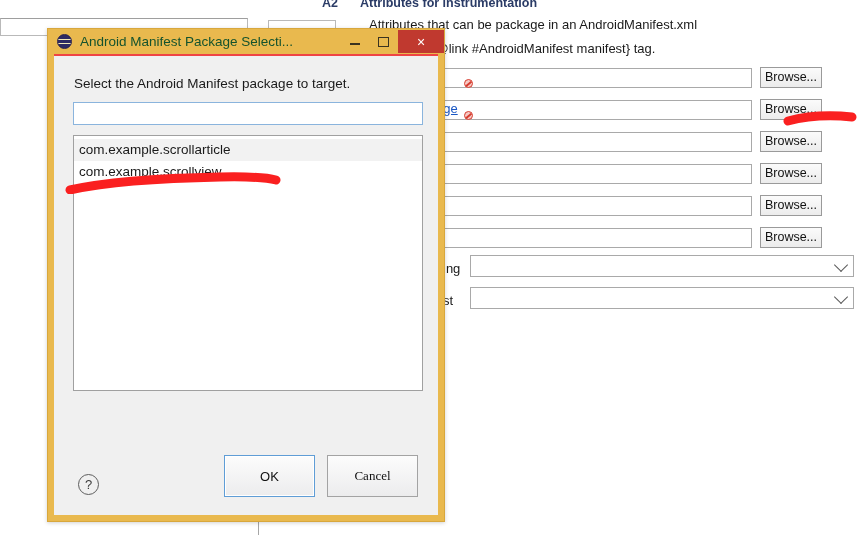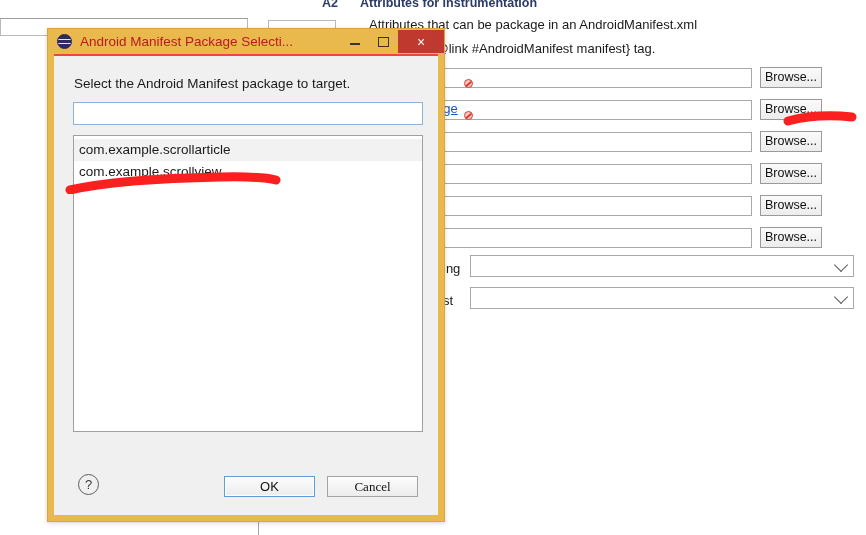--- a/index.html
+++ b/index.html
@@ -196,21 +196,21 @@
     margin-left: 9px;
     background:
       linear-gradient(#2e2a63 0 30%, #f2e9b8 30% 42%, #2e2a63 42% 58%, #f2e9b8 58% 70%, #2e2a63 70% 100%);
     border: 1px solid #241f50;
     box-sizing: border-box;
     flex: 0 0 auto;
   }
   #dialog-title {
     margin-left: 8px;
     font-size: 13.5px;
-    color: #b91c1c;
+    color: #14532d;
     white-space: nowrap;
     flex: 1 1 auto;
     overflow: hidden;
   }
   .win-btn {
     width: 29px;
     height: 22px;
     display: flex;
     align-items: center;
     justify-content: center;
@@ -263,21 +263,21 @@
     font-family: "Liberation Sans", sans-serif;
     font-size: 13px;
     padding: 0 4px;
     outline: none;
   }
   #package-list {
     position: absolute;
     left: 19px;
     top: 79px;
     width: 350px;
-    height: 297px;
+    height: 256px;
     border: 1px solid #a0a0a0;
     background: #ffffff;
     box-sizing: border-box;
     overflow: auto;
     padding-top: 3px;
   }
   .pkg-item {
     height: 22px;
     line-height: 22px;
     padding-left: 5px;
@@ -304,21 +304,21 @@
     align-items: center;
     justify-content: center;
     box-sizing: border-box;
     cursor: pointer;
     background: #f0f0f0;
   }
   #btn-ok, #btn-cancel {
     position: absolute;
     bottom: 18px;
     width: 91px;
-    height: 21px;
+    height: 42px;
     background: linear-gradient(#fcfcfc, #ececed);
     box-sizing: border-box;
     font-family: "Liberation Sans", sans-serif;
     font-size: 13px;
     color: #111;
     cursor: pointer;
     padding: 0;
   }
   #btn-ok {
     right: 123px;

